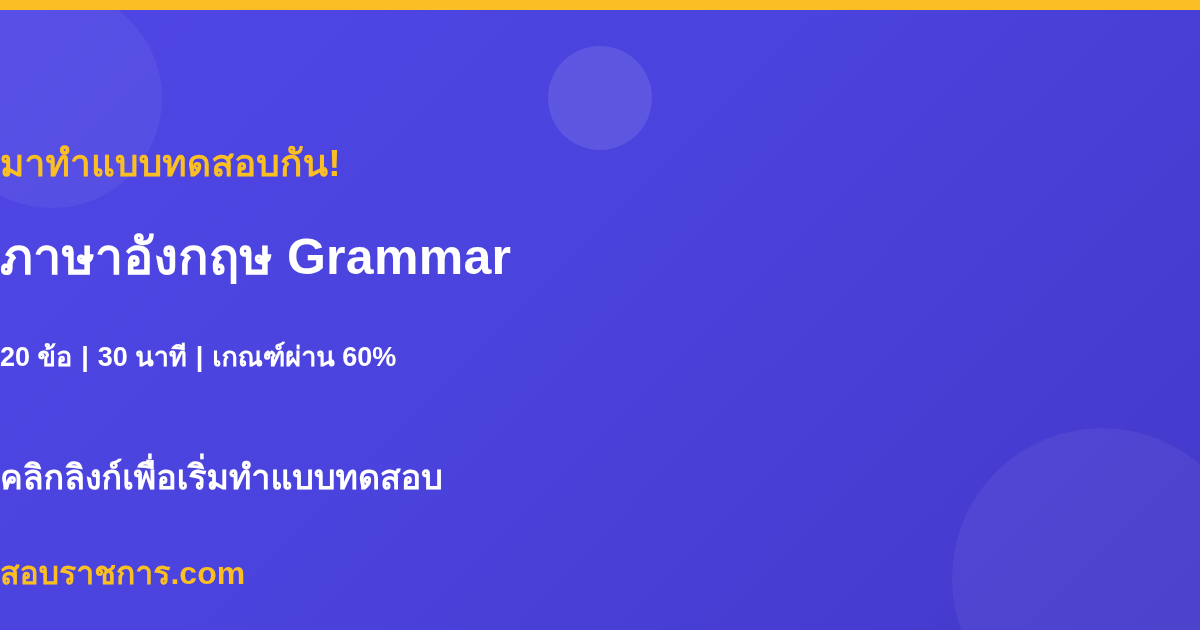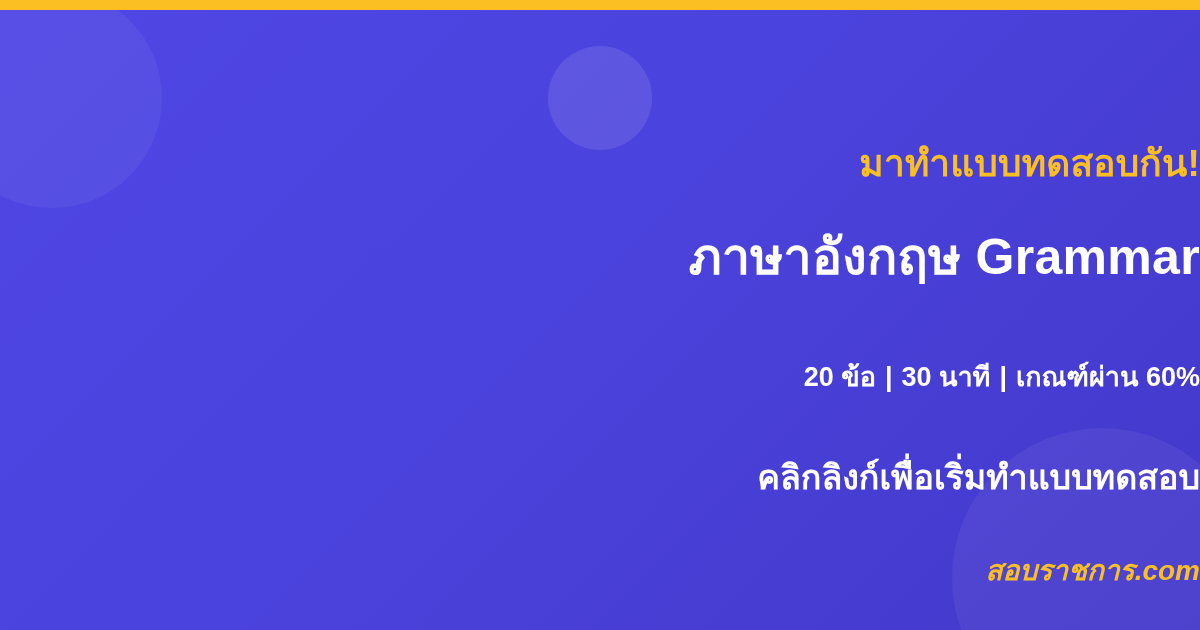--- a/index.html
+++ b/index.html
@@ -62,21 +62,21 @@
   }
 
   
   .content {
     position: relative;
     z-index: 3;
     width: 1200px;
     height: 604px;
     box-sizing: border-box;
     padding-top: 10px;
-    text-align: right;
+    text-align: left;
   }
 
   .eyebrow {
     position: absolute;
     left: 0;
     right: 0;
     top: 142px;
     font-size: 37px;
     font-weight: bold;
     line-height: 1.18;
@@ -91,28 +91,27 @@
     top: 227px;
     font-size: 50px;
     font-weight: bold;
     line-height: 1.2;
     color: #FFFFFF;
     letter-spacing: 0.3px;
   }
 
   .meta {
     position: absolute;
-    left: 10px;
+    left: 0;
     right: 0;
     top: 340px;
     font-size: 27px;
     font-weight: bold;
     line-height: 1.3;
     color: #FFFFFF;
-    margin-top: 20px;
   }
   .meta-sep {
     display: inline-block;
     padding: 0 9px;
     color: #FFFFFF;
   }
 
   .cta {
     position: absolute;
     left: 0;
@@ -122,25 +121,24 @@
     font-weight: bold;
     line-height: 1.3;
     color: #FFFFFF;
   }
 
   .brand {
     position: absolute;
     left: 0;
     right: 0;
     top: 553px;
-    font-size: 28px;
+    font-size: 32px;
     font-weight: bold;
     line-height: 1.3;
     color: #FBBF24;
-    font-style: italic;
   }
 </style>
 </head>
 <body>
 
 <div class="card">
 
   <div class="deco deco-tl"></div>
   <div class="deco deco-tc"></div>
   <div class="deco deco-br"></div>

